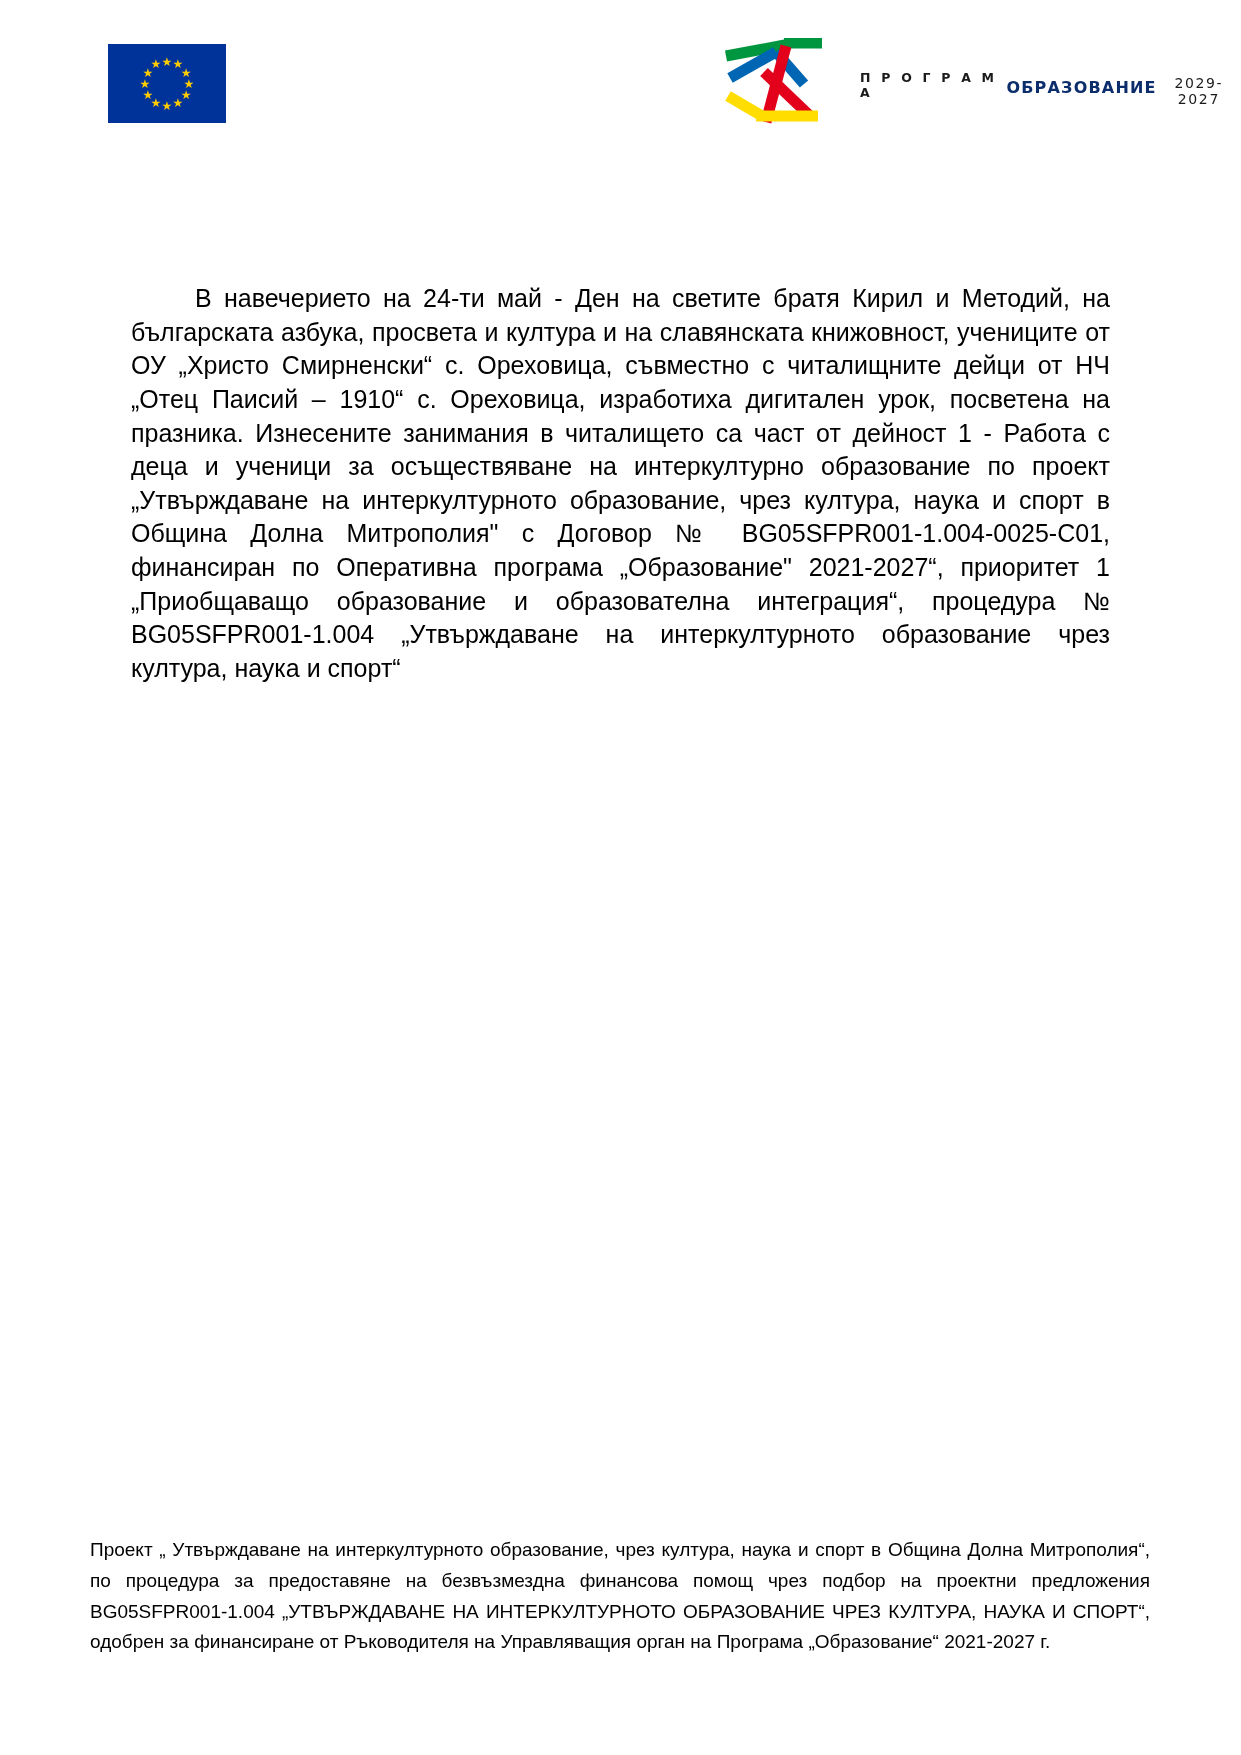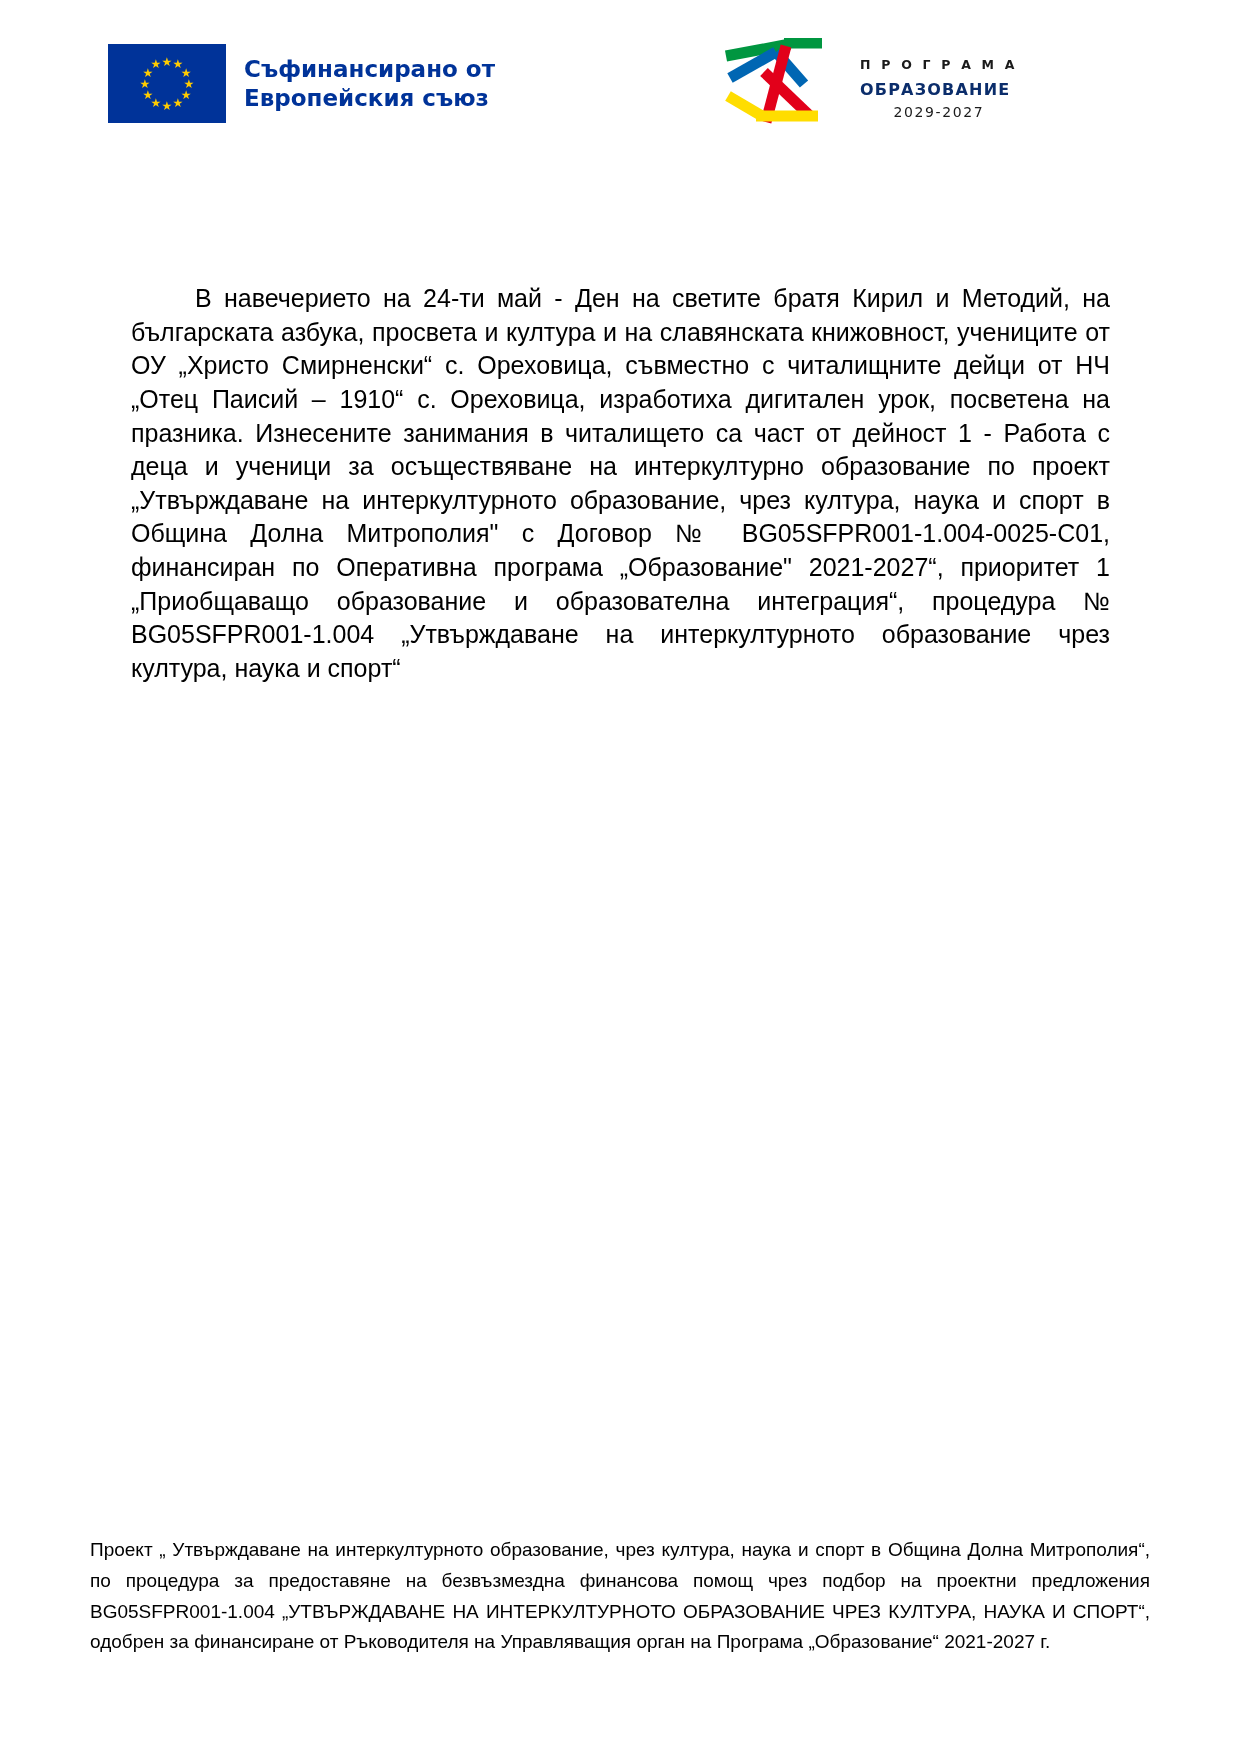--- a/index.html
+++ b/index.html
@@ -67,21 +67,21 @@
     gap: 16px;
   }
   .prog-mark {
     width: 126px;
     height: 96px;
     position: relative;
     flex: none;
   }
   .prog-text {
     display: flex;
-    flex-direction: column;
+    flex-direction: row;
     justify-content: center;
     padding-top: 4px;
   }
   .prog-kicker {
     font-family: "DejaVu Sans", sans-serif;
     font-size: 12.5px;
     letter-spacing: 3.2px;
     color: #1b1b1b;
     font-weight: bold;
   }
@@ -149,21 +149,20 @@
         <span class="eu-star" style="left: 75px; top: 33.5px;">★</span>
         <span class="eu-star" style="left: 72.0526px; top: 44.5px;">★</span>
         <span class="eu-star" style="left: 64px; top: 52.5526px;">★</span>
         <span class="eu-star" style="left: 53px; top: 55.5px;">★</span>
         <span class="eu-star" style="left: 42px; top: 52.5526px;">★</span>
         <span class="eu-star" style="left: 33.9474px; top: 44.5px;">★</span>
         <span class="eu-star" style="left: 31px; top: 33.5px;">★</span>
         <span class="eu-star" style="left: 33.9474px; top: 22.5px;">★</span>
         <span class="eu-star" style="left: 42px; top: 14.4474px;">★</span>
       </div>
-    <div class="eu-text"><span>Съфинансирано от</span><br><span>Европейския съюз</span></div>
   </div>
 
   <div class="prog-logo-block">
     <div class="prog-mark">
       <svg width="126" height="96" viewBox="0 0 126 96" xmlns="http://www.w3.org/2000/svg">
 
         <path d="M8 18 L72 6" stroke="#009640" stroke-width="11" fill="none" stroke-linecap="butt"></path>
         <path d="M66 5 L104 5" stroke="#009640" stroke-width="11" fill="none"></path>
 
         <path d="M12 40 L58 14" stroke="#0066b3" stroke-width="11" fill="none"></path>

